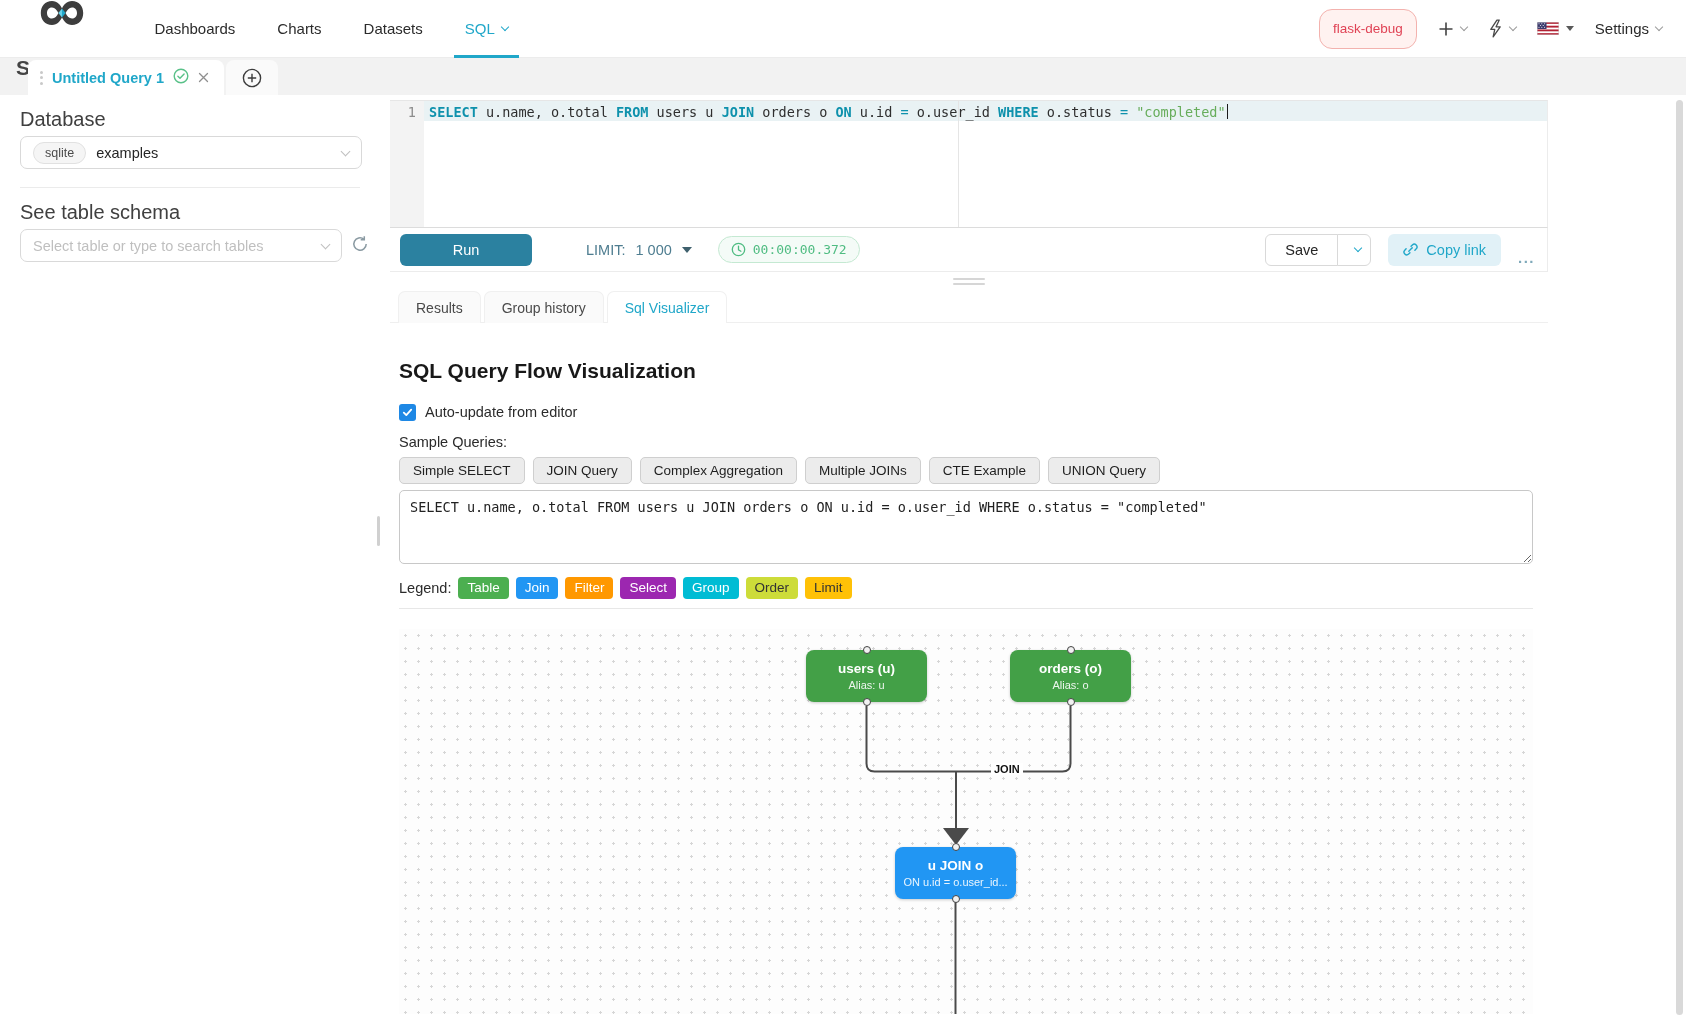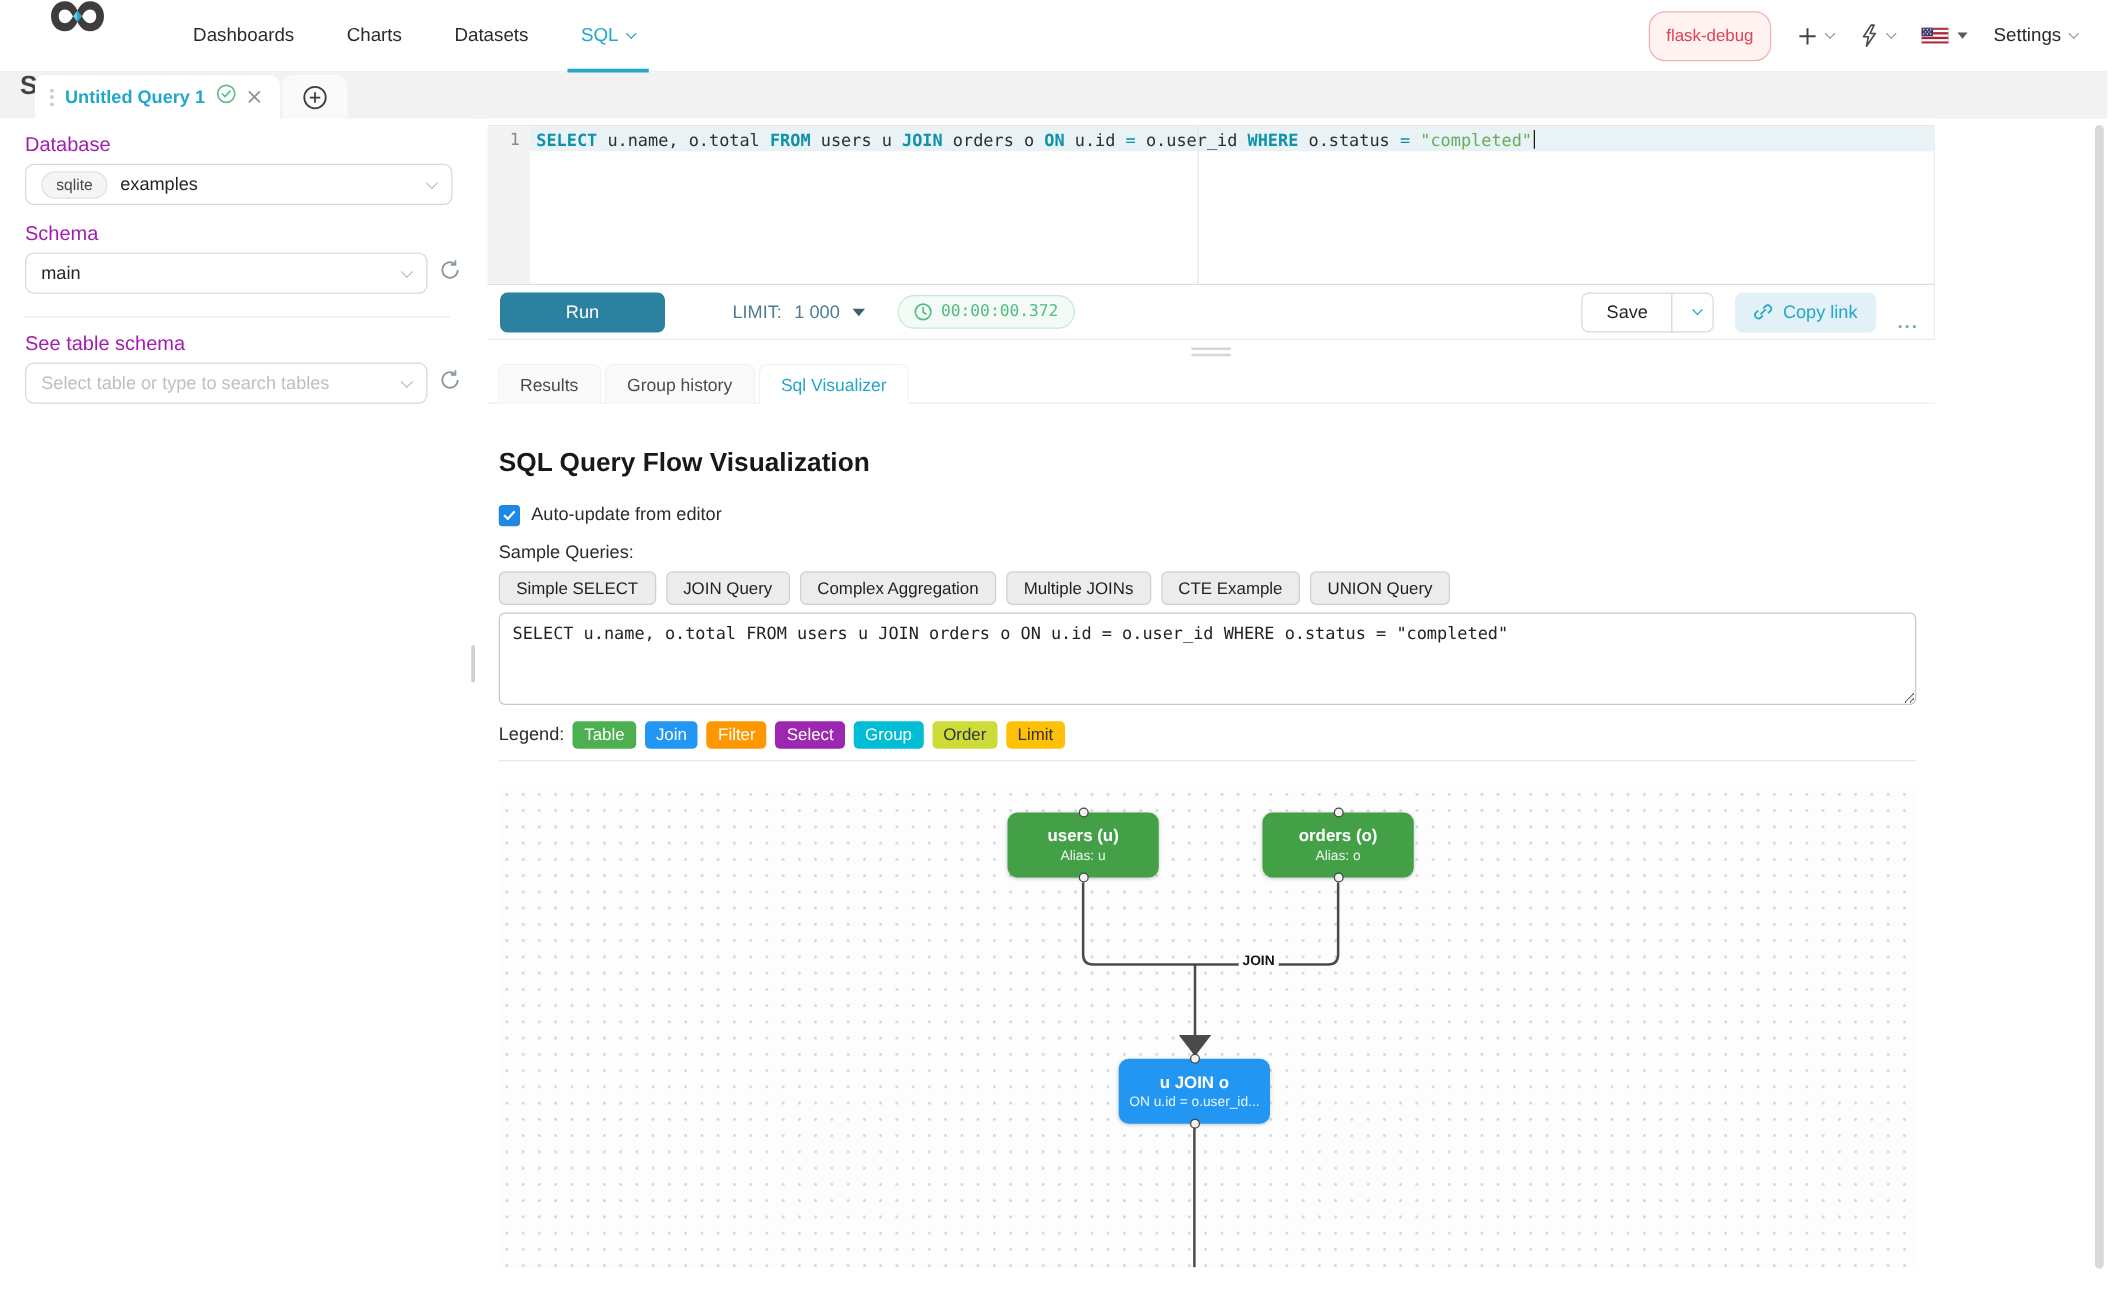--- a/index.html
+++ b/index.html
@@ -43,21 +43,21 @@
   .qtab-label { color:#20a7c9; font-size:14.5px; font-weight:600; }
   .drag-dots { display:flex; flex-direction:column; gap:2.5px; }
   .drag-dots i { width:3px; height:3px; border-radius:50%; background:#c9c9c9; }
   .qtab-close { color:#8f8f8f; font-size:14px; line-height:1; cursor:pointer; }
   .plus-tab { height:35px; width:52px; background:#fafafa; border-radius:8px 8px 0 0;
               margin-left:2px; display:flex; align-items:center; justify-content:center; }
 
   
   .sidebar { position:absolute; left:0; top:95px; width:380px; bottom:0;
              padding:13px 10px 0 20px; background:#fff; }
-  .side-label { font-size:16px; color:#a21caf; display:block; margin-bottom:5px; }
+  .side-label { font-size:20px; color:#404040; display:block; margin-bottom:5px; }
   .select-row { display:flex; align-items:center; gap:9px; }
   .select { height:33px; border:1px solid #d9d9d9; border-radius:7px; background:#fff;
             display:flex; align-items:center; padding:0 12px; cursor:pointer; }
   .select.w-full { width:342px; }
   .select.w-sm { width:322px; }
   .select .chev { margin-left:auto; border-color:#bfbfbf; }
   .db-pill { height:22px; display:flex; align-items:center; padding:0 11px;
              background:#f5f5f5; border:1px solid #e1e1e1; border-radius:11px;
              font-size:12.5px; color:#4a4a4a; margin-right:10px; }
   .select-value { font-size:14.5px; color:#262626; }
@@ -270,35 +270,20 @@
 
 <aside class="sidebar">
   <div class="field">
     <label class="side-label">Database</label>
     <div class="select w-full">
       <span class="db-pill">sqlite</span>
       <span class="select-value">examples</span>
       <i class="chev"></i>
     </div>
   </div>
-  <div class="field">
-    <label class="side-label">Schema</label>
-    <div class="select-row">
-      <div class="select w-sm">
-        <span class="select-value">main</span>
-        <i class="chev"></i>
-      </div>
-      <span>
-        <svg width="18" height="18" viewBox="0 0 18 18">
-            <path d="M15.2 9 a6.2 6.2 0 1 1 -2.3-4.8" fill="none" stroke="#8a9aa2" stroke-width="1.5"></path>
-            <path d="M13.3 1.2 L13.3 4.8 L9.7 4.8" fill="none" stroke="#8a9aa2" stroke-width="1.5"></path>
-          </svg>
-      </span>
-    </div>
-  </div>
   <hr class="side-divider">
   <div class="field">
     <label class="side-label">See table schema</label>
     <div class="select-row">
       <div class="select w-sm">
         <span class="select-placeholder">Select table or type to search tables</span>
         <i class="chev"></i>
       </div>
       <span>
         <svg width="18" height="18" viewBox="0 0 18 18">

